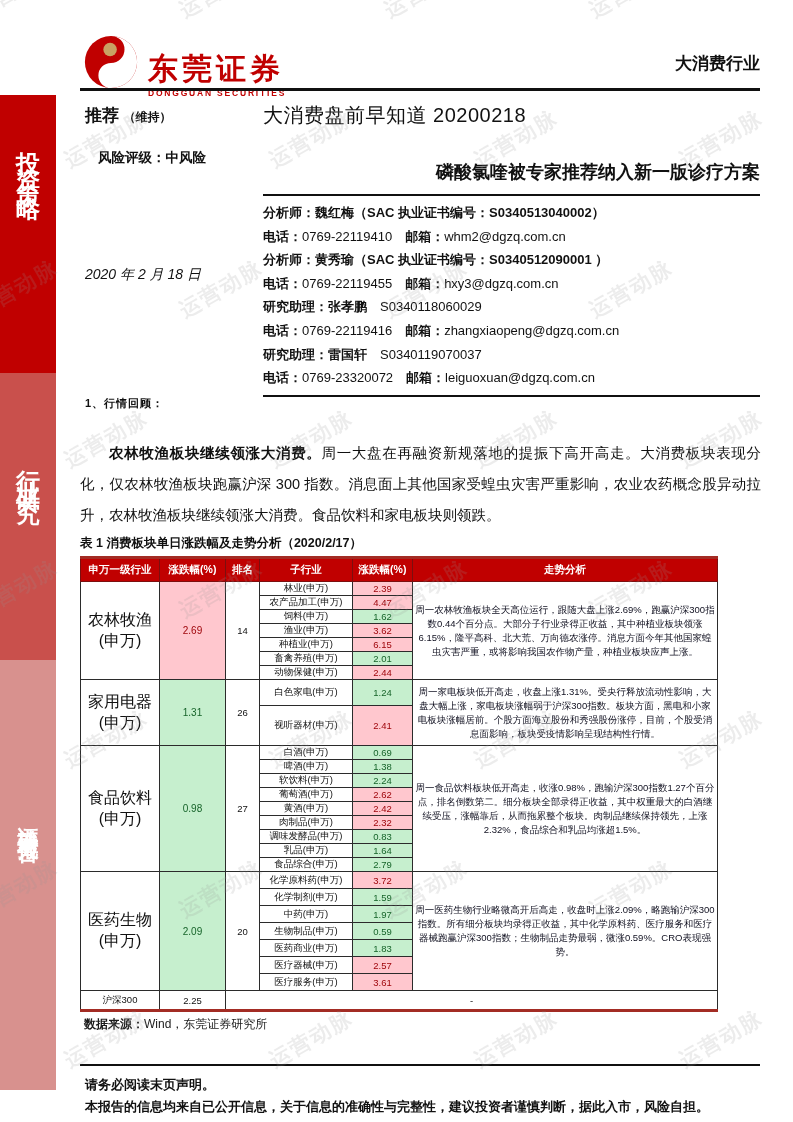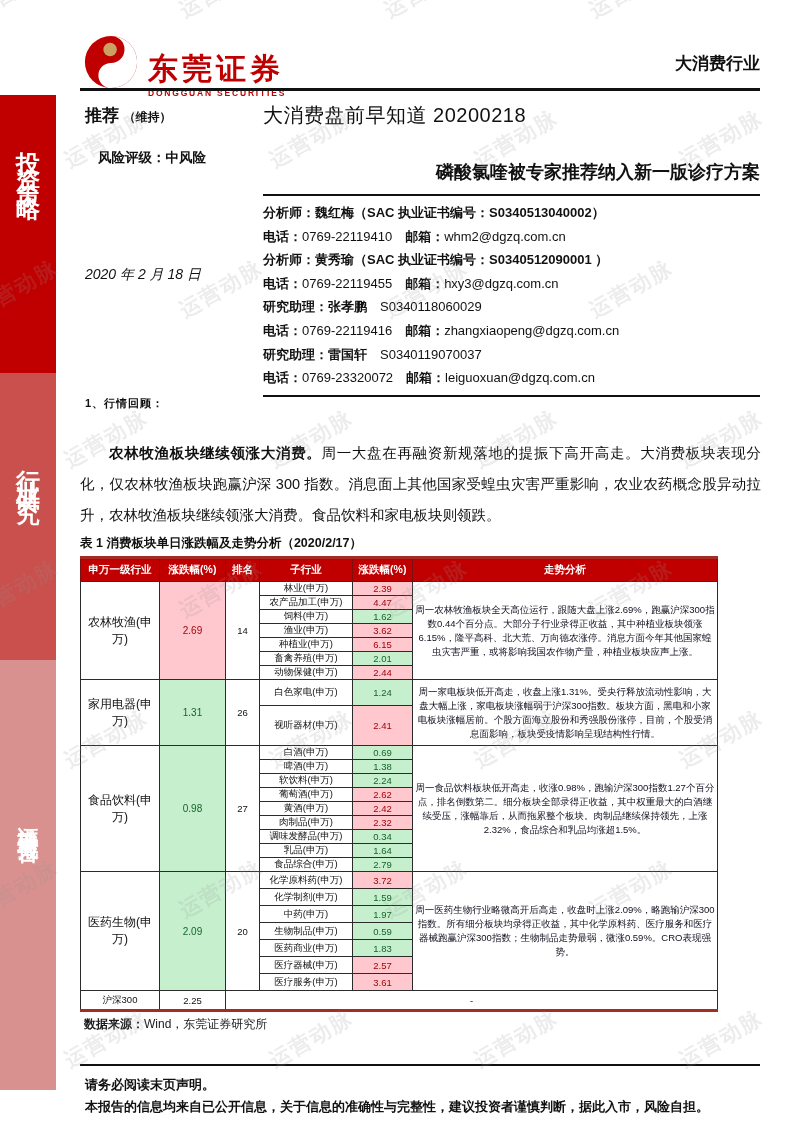--- a/index.html
+++ b/index.html
@@ -57,21 +57,21 @@
   
   .table-wrap{position:absolute;left:80px;top:556px;z-index:2;}
   table.report{width:637px;border-collapse:collapse;table-layout:fixed;font-size:9.5px;
                border-top:3px solid #A32C24;border-bottom:3px solid #A32C24;}
   table.report th,table.report td{border:1px solid #2b2b2b;text-align:center;padding:0 2px;
                vertical-align:middle;overflow:hidden;}
   table.report thead th{background:#C00000;color:#fff;height:22px;font-size:10.5px;
                font-weight:bold;border-color:#7c0f0f;}
   .fill-pink{background:#FFC7CE;color:#9C0006;}
   .fill-green{background:#C6EFCE;color:#17642A;}
-  .industry-cell{font-size:12px;border-radius:15px;}
+  .industry-cell{font-size:16px;border-radius:15px;}
   .change-cell{font-size:10px;}
   .analysis-cell{text-align:left;font-size:9.5px;line-height:14px;padding:2px 6px;color:#101020;}
   tr.g0{height:14px} tr.g1r0{height:26px} tr.g1r1{height:40px}
   tr.g2{height:14px} tr.g3{height:17px} tr.hs300{height:20px}
 
   .source{position:absolute;left:84px;top:1016px;font-size:12px;z-index:2;color:#1a1a1a;}
   .source b{font-weight:bold;}
 
   
   .footer-rule{position:absolute;left:80px;top:1064px;width:680px;height:2px;background:#101010;z-index:2;}
@@ -225,21 +225,21 @@
           <tr class="g2">
             <td>黄酒(申万)</td>
             <td class="fill-pink">2.42</td>
           </tr>
           <tr class="g2">
             <td>肉制品(申万)</td>
             <td class="fill-pink">2.32</td>
           </tr>
           <tr class="g2">
             <td>调味发酵品(申万)</td>
-            <td class="fill-green">0.34</td>
+            <td class="fill-green">0.83</td>
           </tr>
           <tr class="g2">
             <td>乳品(申万)</td>
             <td class="fill-green">1.64</td>
           </tr>
           <tr class="g2">
             <td>食品综合(申万)</td>
             <td class="fill-green">2.79</td>
           </tr>
           <tr class="g3">

